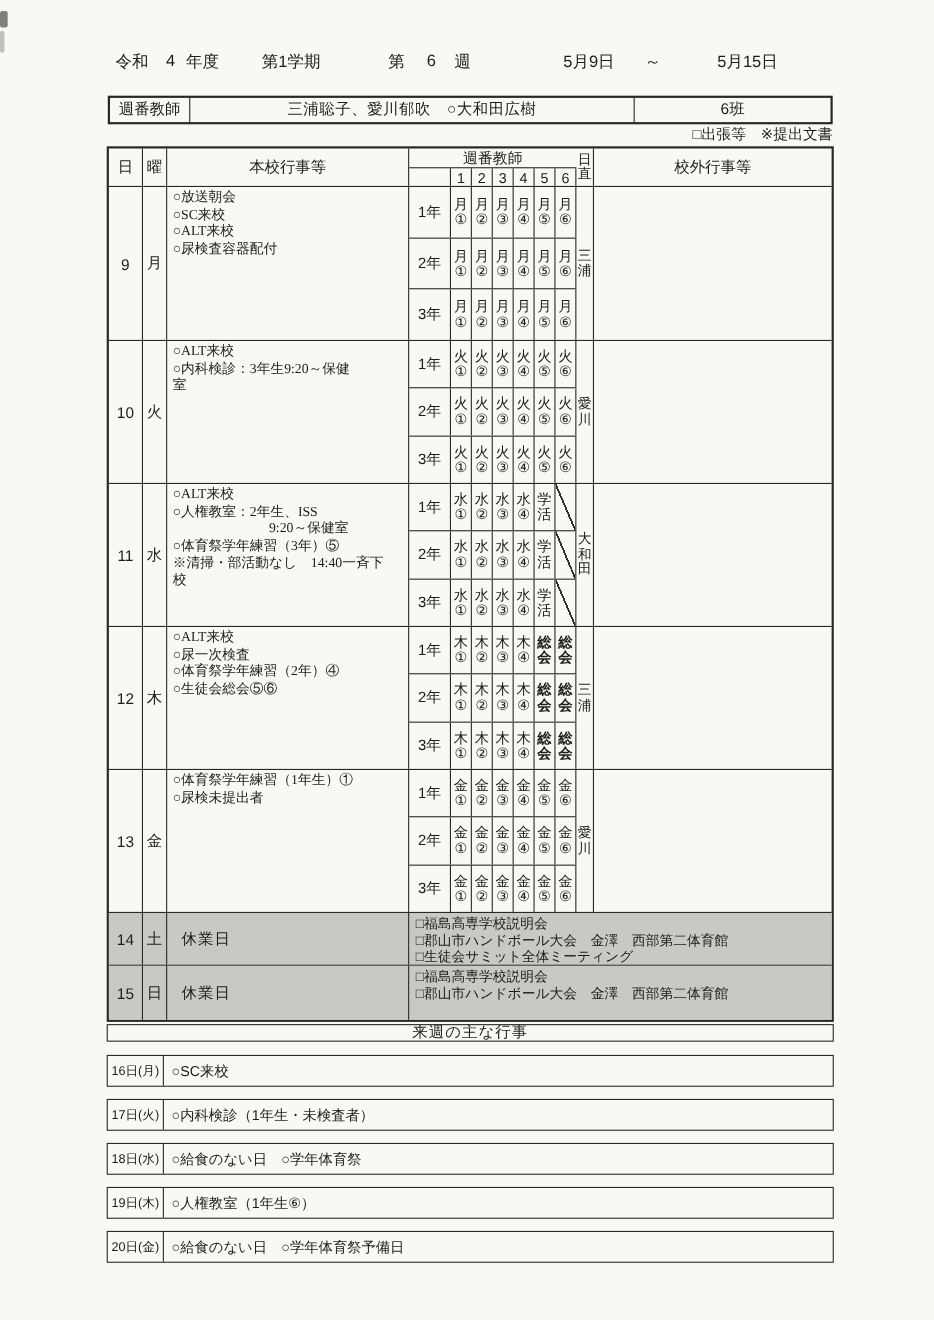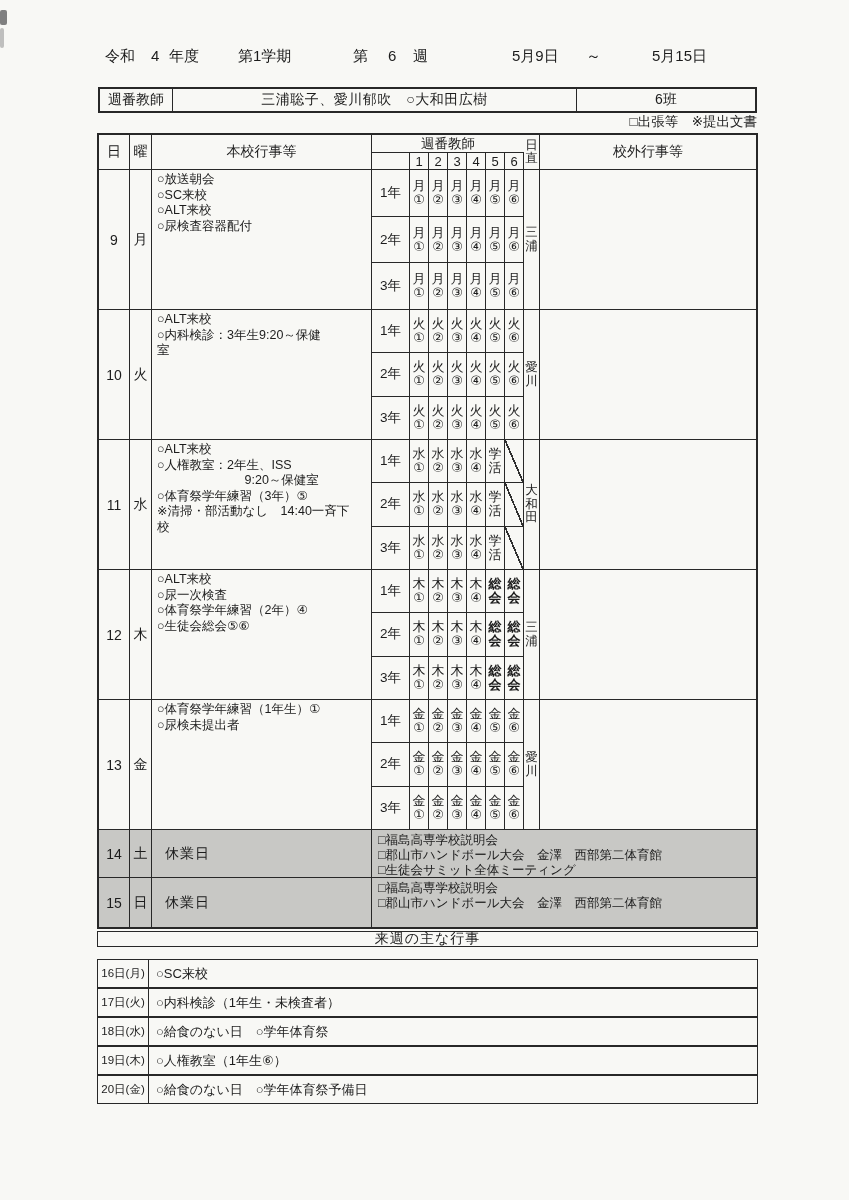--- a/index.html
+++ b/index.html
@@ -22,21 +22,21 @@
   .db-group{width:178px;flex:0 0 178px;display:flex;align-items:center;justify-content:center;box-sizing:border-box;}
 
   .legend{position:absolute;left:98px;top:113px;width:659px;text-align:right;font-size:13.5px;}
 
   .main-table{position:absolute;left:97px;top:133px;width:661px;border:2px solid #282828;box-sizing:border-box;
               display:flex;flex-direction:column;}
   .hrow{display:flex;height:35px;flex:0 0 auto;border-bottom:1.6px solid #282828;box-sizing:border-box;font-size:14px;}
   .c{box-sizing:border-box;border-right:1.6px solid #282828;display:flex;align-items:center;justify-content:center;}
   .c-day{width:31px;flex:0 0 31px;font-size:14px;}
   .c-wday{width:22px;flex:0 0 22px;font-size:14px;}
-  .c-events{width:220px;flex:0 0 220px;}
+  .c-events{width:220px;flex:0 0 220px;font-family:Liberation Serif, serif;}
   .c-events.body{display:block;text-align:left;padding:2px 3px 0 5px;font-size:12.5px;line-height:15.5px;}
   .hblock{width:152px;flex:0 0 152px;display:flex;flex-direction:column;box-sizing:border-box;border-right:0;}
   .hb-top{height:18px;flex:0 0 18px;border-bottom:1.4px solid #282828;display:flex;align-items:center;justify-content:center;font-size:13.5px;box-sizing:border-box;}
   .hb-bot{flex:1;display:flex;}
   .hb-blank{width:38px;flex:0 0 38px;border-right:1.4px solid #282828;box-sizing:border-box;}
   .hb-num{width:19px;flex:0 0 19px;border-right:1.4px solid #282828;box-sizing:border-box;display:flex;align-items:center;justify-content:center;font-size:13px;}
   .c-duty{width:16px;flex:0 0 16px;flex-direction:column;font-size:12.5px;line-height:13.5px;}
   .c-outside{flex:1 1 auto;border-right:none;}
 
   .drow{display:flex;border-bottom:1.6px solid #282828;box-sizing:border-box;flex:0 0 auto;}
@@ -50,21 +50,21 @@
   .pcell.bold{font-weight:bold;}
   .pcell.slash{background:linear-gradient(to top right,transparent 47.5%,#2f2f2f 47.5%,#2f2f2f 52.5%,transparent 52.5%);}
 
   .drow.gray{background:#c8c8c5;}
   .c-closed{width:220px;flex:0 0 220px;justify-content:flex-start;padding-left:13px;font-size:14px;letter-spacing:1px;}
   .c-notes{flex:1;border-right:none;display:block;padding:3px 4px 0 6px;font-size:12.5px;line-height:15px;text-align:left;box-sizing:border-box;}
 
   .nw-title{position:absolute;left:97px;top:931px;width:661px;height:16px;border:1.8px solid #282828;box-sizing:border-box;
             display:flex;align-items:center;justify-content:center;font-size:14px;letter-spacing:1px;}
   .nw-rows{position:absolute;left:97px;top:959px;width:661px;}
-  .nw-row{height:29px;margin-bottom:0;border:1.6px solid #282828;box-sizing:border-box;display:flex;justify-content:space-between;}
+  .nw-row{height:29px;margin-bottom:11px;border:1.6px solid #282828;box-sizing:border-box;display:flex;justify-content:space-between;}
   .nw-date{width:51px;flex:0 0 51px;border-right:1.6px solid #282828;display:flex;align-items:center;justify-content:center;font-size:11.5px;box-sizing:border-box;}
   .nw-text{flex:1;display:flex;align-items:center;padding-left:7px;font-size:13px;}
 </style>
 </head>
 <body>
 
 <div class="page">
   <div class="scan-mark m1"></div>
   <div class="scan-mark m2"></div>
 

